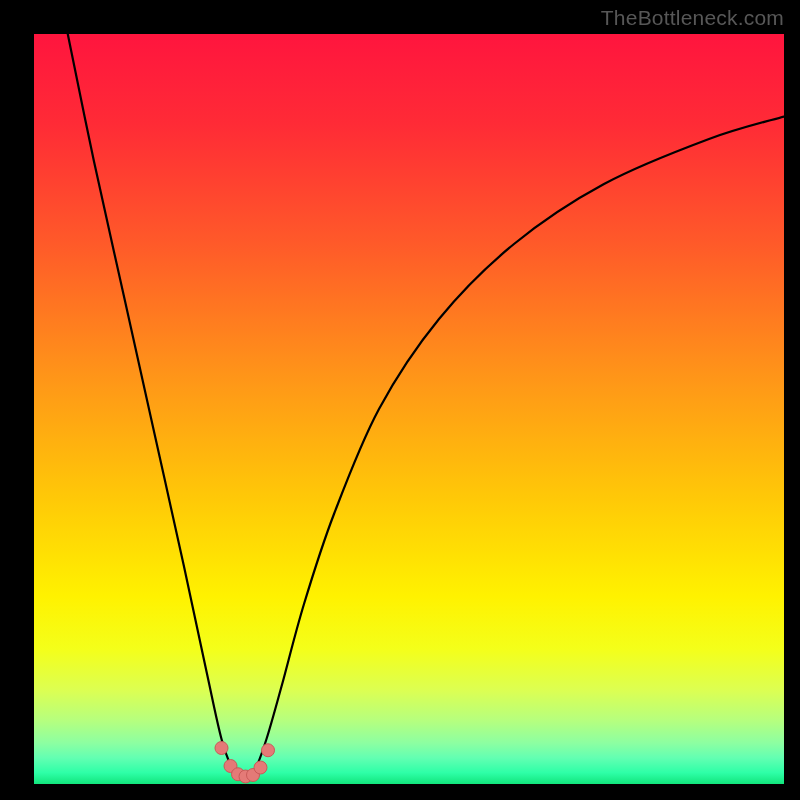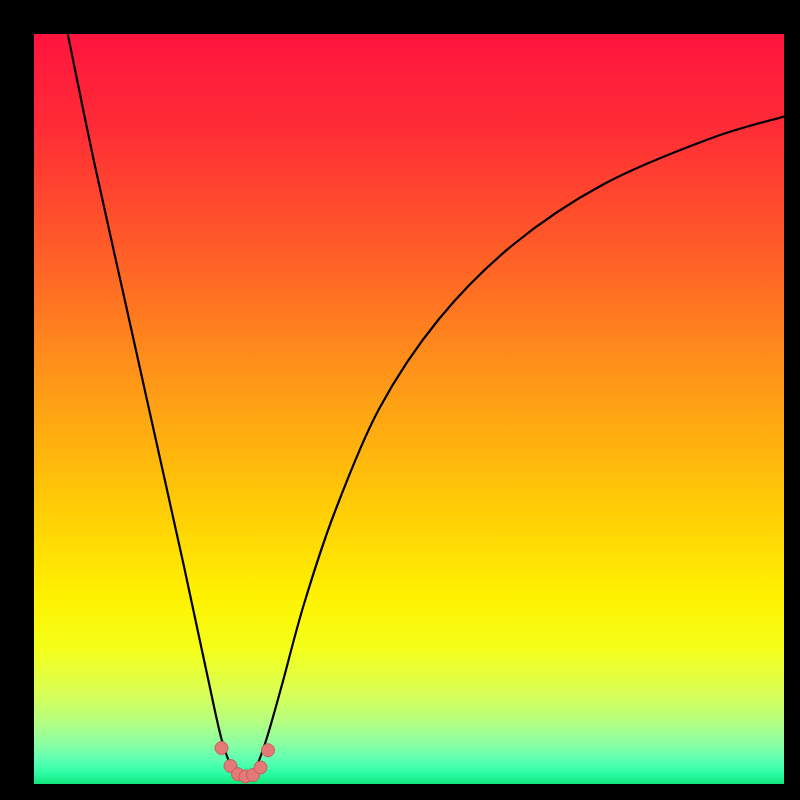--- a/index.html
+++ b/index.html
@@ -82,13 +82,14 @@
           <circle cx="187.5" cy="714" r="6.5" fill="#e47a77" stroke="#c95a58" stroke-width="1"></circle>
           <circle cx="196.5" cy="732" r="6.5" fill="#e47a77" stroke="#c95a58" stroke-width="1"></circle>
           <circle cx="204.00000000000003" cy="740.25" r="6.5" fill="#e47a77" stroke="#c95a58" stroke-width="1"></circle>
           <circle cx="211.49999999999997" cy="742.5" r="6.5" fill="#e47a77" stroke="#c95a58" stroke-width="1"></circle>
           <circle cx="219" cy="741" r="6.5" fill="#e47a77" stroke="#c95a58" stroke-width="1"></circle>
           <circle cx="226.5" cy="733.5" r="6.5" fill="#e47a77" stroke="#c95a58" stroke-width="1"></circle>
           <circle cx="234" cy="716.25" r="6.5" fill="#e47a77" stroke="#c95a58" stroke-width="1"></circle>
         </g>
     </svg>
   </div>
+  <div class="watermark">TheBottleneck.com</div>
 </div>
 
 </body></html>

